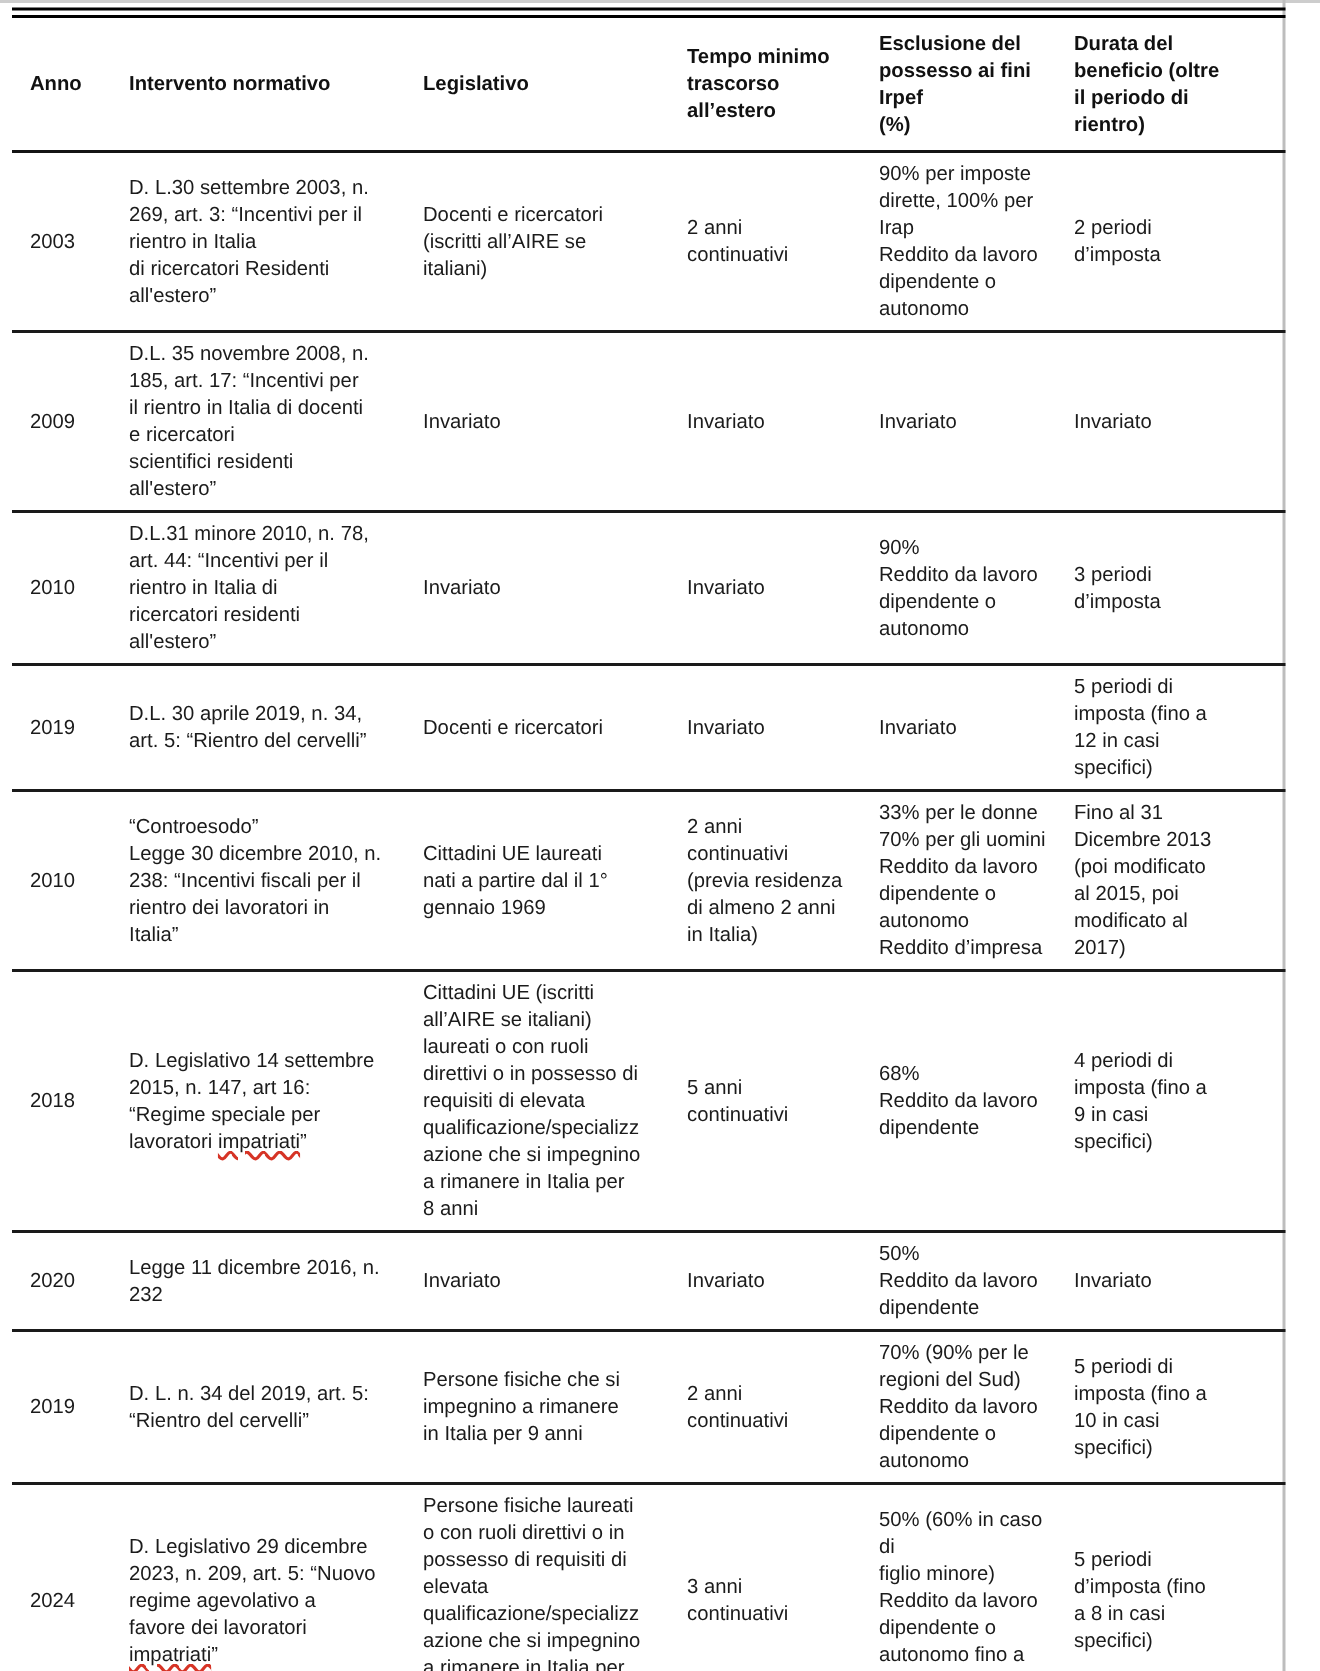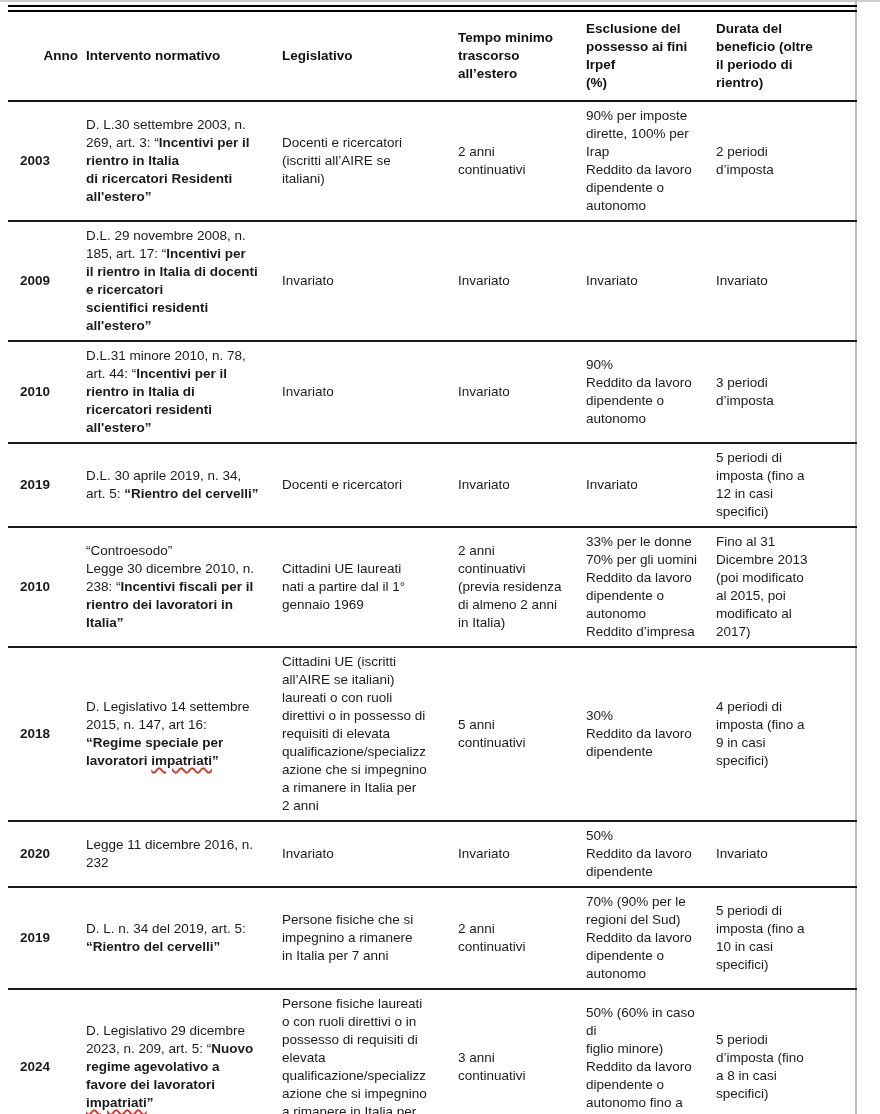--- a/index.html
+++ b/index.html
@@ -12,23 +12,23 @@
   .table-wrap{position:absolute;left:8px;top:5px;width:849px;}
   .double-rule{height:3px;border-top:2px solid #000;border-bottom:2px solid #000;}
   table{border-collapse:collapse;width:100%;table-layout:fixed;}
   th,td{
     vertical-align:middle;text-align:left;font-size:13.5px;line-height:18px;
     padding:5px 8px 5px 0;white-space:pre-line;overflow-wrap:break-word;
   }
   thead th{font-weight:bold;border-bottom:2.5px solid #141414;padding-top:8px;padding-bottom:8px;color:#111;}
   tbody tr{border-bottom:2.5px solid #1a1a1a;}
   tbody tr:last-child{border-bottom:none;}
-  td.anno{font-weight:bold;padding-left:12px;}
-  th.anno-h{padding-left:12px;text-align:right;}
-  .b{font-weight:bold;}
+  td.anno{font-weight:normal;padding-left:12px;}
+  th.anno-h{padding-left:12px;}
+  .b{font-weight:normal;}
   .wavy{
     text-decoration-line:underline;text-decoration-style:wavy;
     text-decoration-color:#d63426;text-decoration-thickness:2px;text-underline-offset:2px;
   }
 </style>
 </head>
 <body>
 
 <div class="top-edge"></div>
 <div class="right-edge"></div>
@@ -78,21 +78,21 @@
 dirette, 100% per
 Irap
 Reddito da lavoro
 dipendente o
 autonomo</td>
     <td>2 periodi
 d’imposta</td>
   </tr>
         <tr>
     <td class="anno">2009</td>
-    <td><span>D.L. 29 novembre 2008, n.
+    <td><span>D.L. 35 novembre 2008, n.
 185, art. 17: “</span><span class="b">Incentivi per
 il rientro in Italia di docenti
 e ricercatori
 scientifici residenti
 all'estero”</span></td>
     <td>Invariato</td>
     <td>Invariato</td>
     <td>Invariato</td>
     <td>Invariato</td>
   </tr>
@@ -159,24 +159,24 @@
 </span><span class="b">“Regime speciale per
 lavoratori </span><span class="b wavy">impatriati</span><span class="b">”</span></td>
     <td>Cittadini UE (iscritti
 all’AIRE se italiani)
 laureati o con ruoli
 direttivi o in possesso di
 requisiti di elevata
 qualificazione/specializz
 azione che si impegnino
 a rimanere in Italia per
-2 anni</td>
+8 anni</td>
     <td>5 anni
 continuativi</td>
-    <td>30%
+    <td>68%
 Reddito da lavoro
 dipendente</td>
     <td>4 periodi di
 imposta (fino a
 9 in casi
 specifici)</td>
   </tr>
         <tr>
     <td class="anno">2020</td>
     <td><span>Legge 11 dicembre 2016, n.
@@ -187,21 +187,21 @@
 Reddito da lavoro
 dipendente</td>
     <td>Invariato</td>
   </tr>
         <tr>
     <td class="anno">2019</td>
     <td><span>D. L. n. 34 del 2019, art. 5:
 </span><span class="b">“Rientro del cervelli”</span></td>
     <td>Persone fisiche che si
 impegnino a rimanere
-in Italia per 7 anni</td>
+in Italia per 9 anni</td>
     <td>2 anni
 continuativi</td>
     <td>70% (90% per le
 regioni del Sud)
 Reddito da lavoro
 dipendente o
 autonomo</td>
     <td>5 periodi di
 imposta (fino a
 10 in casi

